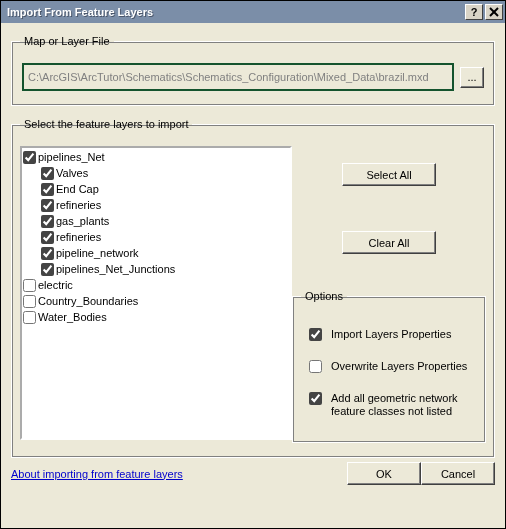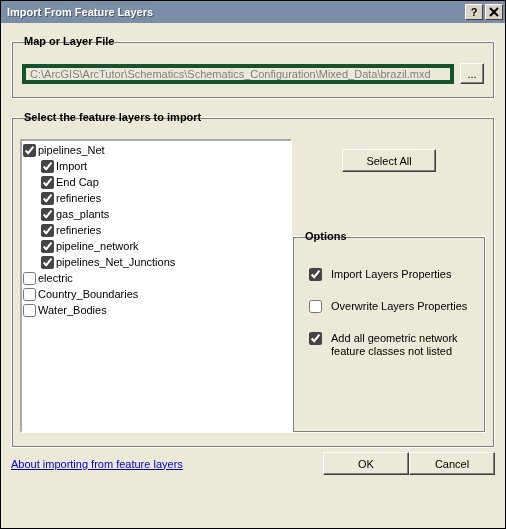--- a/index.html
+++ b/index.html
@@ -59,55 +59,54 @@
     margin: 12px 0 0 0;
   }
   
   fieldset.groupbox {
     border: 1px groove #fff;
     padding: 10px 8px 8px 8px;
   }
   fieldset.groupbox > legend {
     padding: 0 4px;
     color: #000;
-    font-weight: bold;
   }
   .path-row {
     display: flex;
     align-items: center;
     gap: 6px;
     margin: 6px 2px;
   }
   input.pathbox {
     flex: 1;
     height: 20px;
     box-sizing: border-box;
-    border: 4px solid #14532d;
+    border: 2px solid #14532d;
     background: #ece9d8;
     color: #808080;
-    padding: 0 4px;
+    padding: 12px 4px;
     font-family: Tahoma, Arial, sans-serif;
     font-size: 11px;
   }
   .btn {
     height: 21px;
     min-width: 24px;
     background: #ece9d8;
     border: 1px solid #404040;
     border-top-color: #fff;
     border-left-color: #fff;
     box-shadow: inset -1px -1px 0 #808080, inset 1px 1px 0 #ece9d8;
     box-sizing: border-box;
     font-family: Tahoma, Arial, sans-serif;
     font-size: 11px;
     cursor: default;
     padding: 0 6px;
   }
   .btn-wide { width: 94px; height: 23px; }
-  .btn-mid  { width: 86px; height: 23px; }
+  .btn-mid  { width: 74px; height: 23px; }
 
   .layers-area {
     display: flex;
     gap: 0;
     margin-top: 6px;
   }
   .listbox {
     width: 272px;
     height: 294px;
     background: #fff;
@@ -126,21 +125,21 @@
     width: 13px; height: 13px;
     margin: 0 2px 0 0;
   }
   .listrow.indent .spacer { display:inline-block; width:18px; }
   .rightcol {
     flex: 1;
     display: flex;
     flex-direction: column;
     gap: 6px;
   }
-  .rightcol .btn-wide { align-self: center; margin-top: 10px;}
+  .rightcol .btn-wide { align-self: center; margin-top: 17px;}
   .options-box {
     margin-top: 26px;
   }
   .optrow {
     display: flex;
     align-items: flex-start;
     gap: 6px;
     margin: 16px 4px;
   }
   .optrow input { margin-top: 0; }
@@ -192,21 +191,21 @@
       <div class="layers-area">
 
         <div class="listbox" id="layer-list">
             <div class="listrow">
               <input type="checkbox" class="cb" checked="" style="">
               <span>pipelines_Net</span>
             </div>
             <div class="listrow indent">
               <span class="spacer"></span>
               <input type="checkbox" class="cb" checked="" style="">
-              <span>Import</span>
+              <span>Valves</span>
             </div>
             <div class="listrow indent">
               <span class="spacer"></span>
               <input type="checkbox" class="cb" checked="" style="">
               <span>End Cap</span>
             </div>
             <div class="listrow indent">
               <span class="spacer"></span>
               <input type="checkbox" class="cb" checked="" style="">
               <span>refineries</span>
@@ -241,20 +240,21 @@
             </div>
             <div class="listrow">
               <input type="checkbox" class="cb" style="">
               <span>Water_Bodies</span>
             </div>
           </div>
 
         <div class="rightcol">
           <button class="btn btn-wide">Select All</button>
           <div style="height:16px"></div>
+          <button class="btn btn-wide">Clear All</button>
 
           <fieldset class="groupbox options-box" style="flex:1; margin-top:30px;">
             <legend>Options</legend>
 
             <div class="optrow">
               <input type="checkbox" id="o1" checked="" style="">
               <label for="o1">Import Layers Properties</label>
             </div>
             <div class="optrow">
               <input type="checkbox" id="o2" style="">

